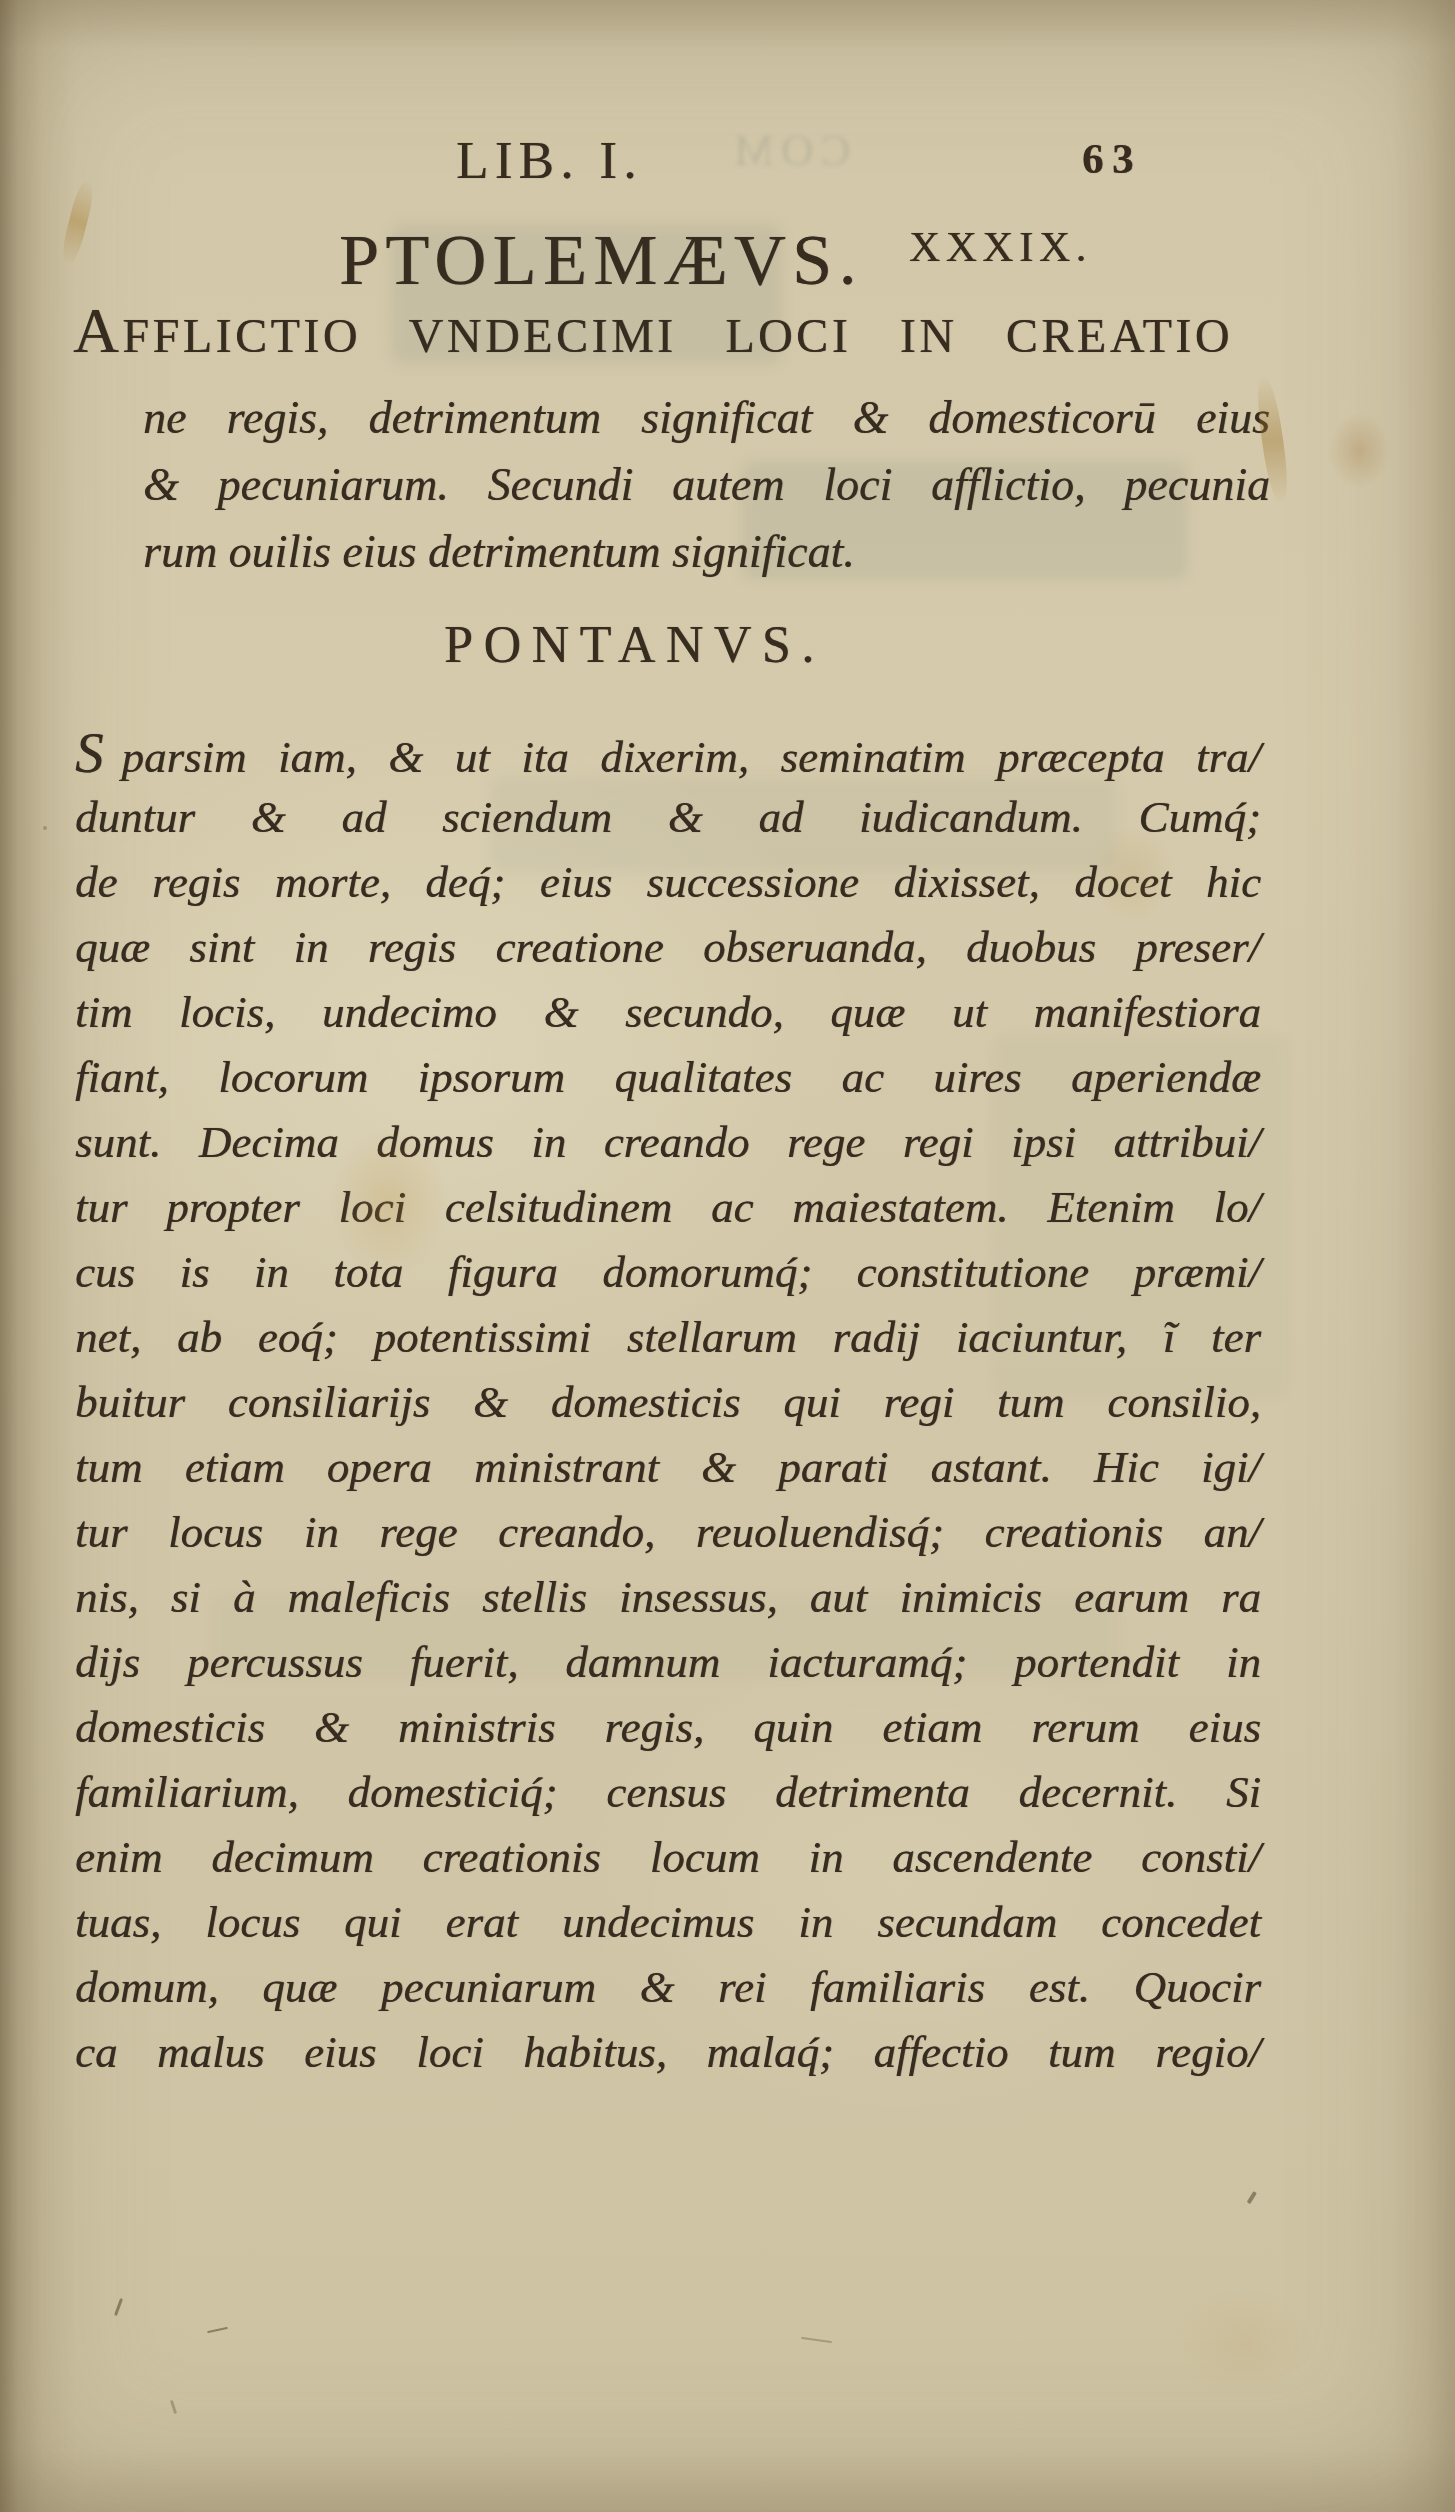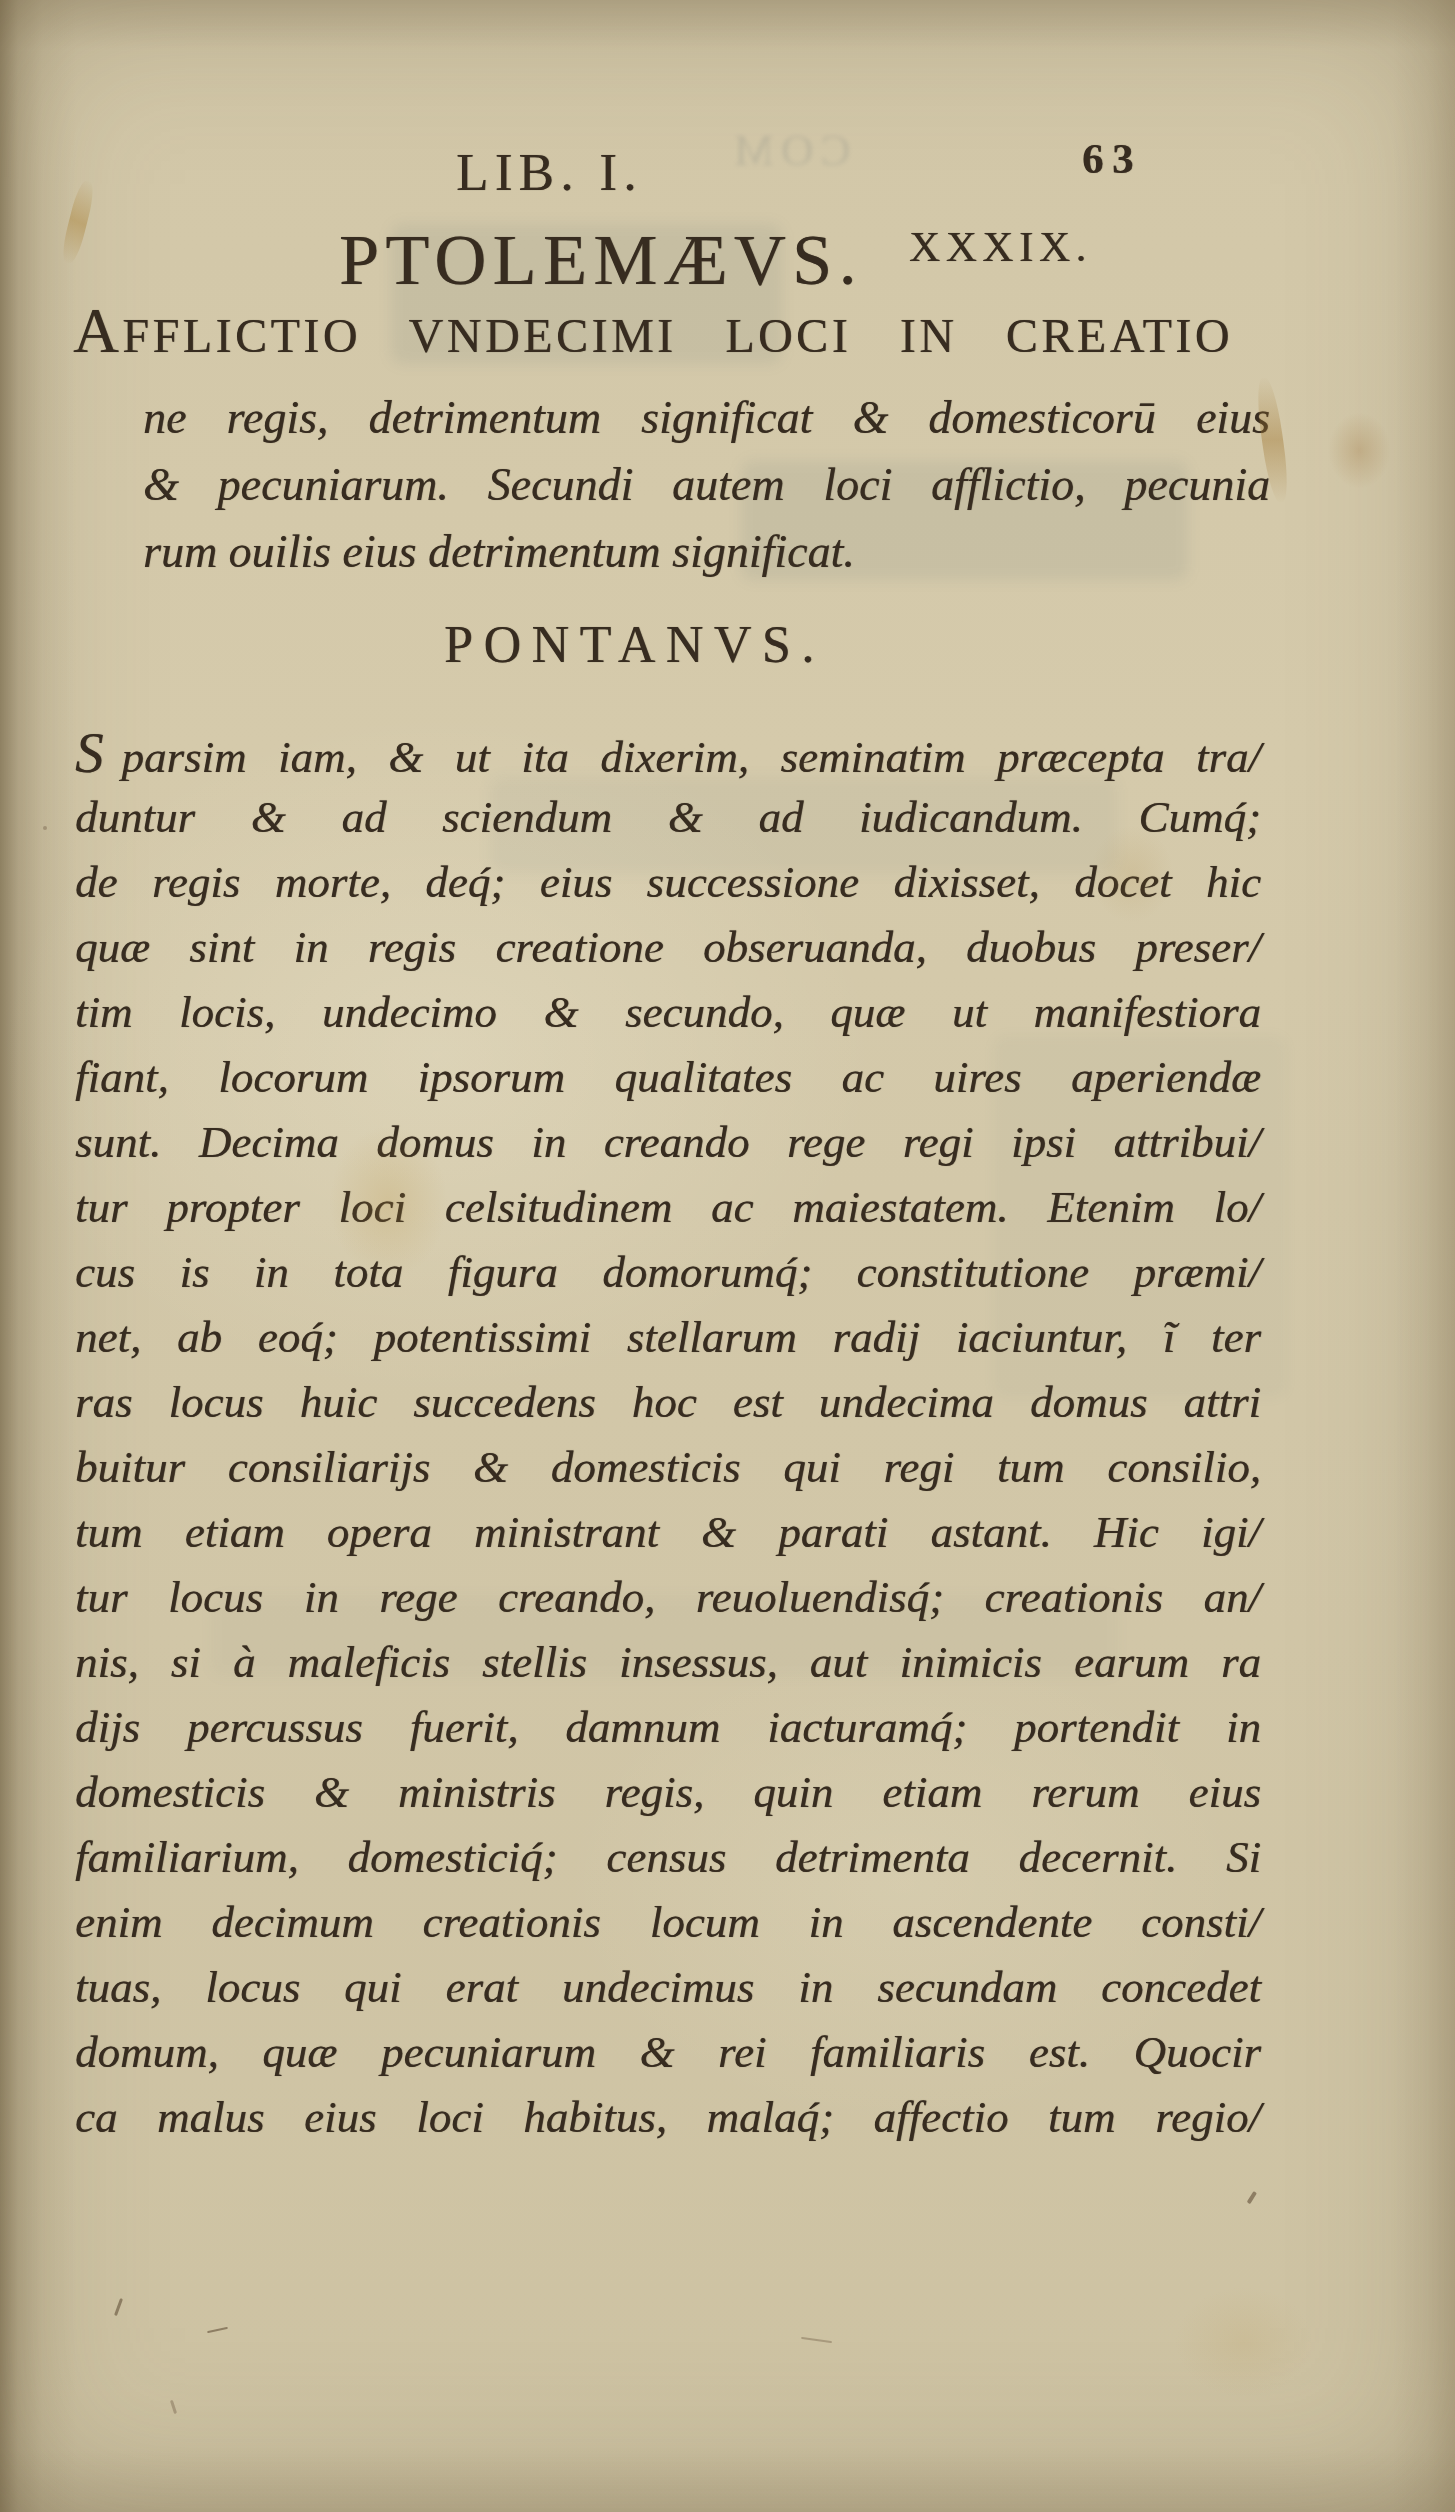--- a/index.html
+++ b/index.html
@@ -73,21 +73,21 @@
 
 <div class="page">
 
   <div class="ghost" style="left:727px; top:124px;">COM</div>
   <div class="ghostbar" style="left:391px; top:224px; width:391px; height:140px;"></div>
   <div class="ghostbar" style="left:741px; top:461px; width:447px; height:119px;"></div>
   <div class="ghostbar" style="left:489px; top:776px; width:629px; height:98px; opacity:0.6;"></div>
   <div class="ghostbar" style="left:993px; top:1035px; width:294px; height:363px; opacity:0.45;"></div>
   <div class="ghostbar" style="left:210px; top:1594px; width:909px; height:84px; opacity:0.35;"></div>
 
-  <span class="caps ink" style="left:456px; top:130px; font-size:53px; letter-spacing:6.3px;margin-top:12px;">LIB. I.</span>
+  <span class="caps ink" style="left:456px; top:130px; font-size:53px; letter-spacing:6.3px;">LIB. I.</span>
   <span class="caps ink" style="left:1082px; top:134px; font-size:43px; letter-spacing:8.4px;font-weight:bold;">63</span>
 
   <span class="caps ink" style="left:339px; top:219px; font-size:72px; letter-spacing:6.3px;">PTOLEMÆVS.</span>
   <span class="caps ink" style="left:909px; top:222px; font-size:43px; letter-spacing:5.6px;">XXXIX.</span>
 
   <div class="lead-line ink">AFFLICTIO VNDECIMI LOCI IN CREATIO</div>
   <div class="p1-block ink">
     <div class="line">ne regis, detrimentum significat &amp; domesticorū eius</div>
     <div class="line">&amp; pecuniarum. Secundi autem loci afflictio, pecunia</div>
     <div class="line last">rum ouilis eius detrimentum significat.</div>
@@ -99,21 +99,20 @@
     <div class="line"><span class="initial">S</span><span>parsim iam, &amp; ut ita dixerim, seminatim præcepta tra/</span></div>
     <div class="line">duntur &amp; ad sciendum &amp; ad iudicandum. Cumq́;</div>
     <div class="line">de regis morte, deq́; eius successione dixisset, docet hic</div>
     <div class="line">quæ sint in regis creatione obseruanda, duobus preser/</div>
     <div class="line">tim locis, undecimo &amp; secundo, quæ ut manifestiora</div>
     <div class="line">fiant, locorum ipsorum qualitates ac uires aperiendæ</div>
     <div class="line">sunt. Decima domus in creando rege regi ipsi attribui/</div>
     <div class="line">tur propter loci celsitudinem ac maiestatem. Etenim lo/</div>
     <div class="line">cus is in tota figura domorumq́; constitutione præmi/</div>
     <div class="line">net, ab eoq́; potentissimi stellarum radij iaciuntur, ĩ ter</div>
-    <div class="line">ras locus huic succedens hoc est undecima domus attri</div>
     <div class="line">buitur consiliarijs &amp; domesticis qui regi tum consilio,</div>
     <div class="line">tum etiam opera ministrant &amp; parati astant. Hic igi/</div>
     <div class="line">tur locus in rege creando, reuoluendisq́; creationis an/</div>
     <div class="line">nis, si à maleficis stellis insessus, aut inimicis earum ra</div>
     <div class="line">dijs percussus fuerit, damnum iacturamq́; portendit in</div>
     <div class="line">domesticis &amp; ministris regis, quin etiam rerum eius</div>
     <div class="line">familiarium, domesticiq́; census detrimenta decernit. Si</div>
     <div class="line">enim decimum creationis locum in ascendente consti/</div>
     <div class="line">tuas, locus qui erat undecimus in secundam concedet</div>
     <div class="line">domum, quæ pecuniarum &amp; rei familiaris est. Quocir</div>

